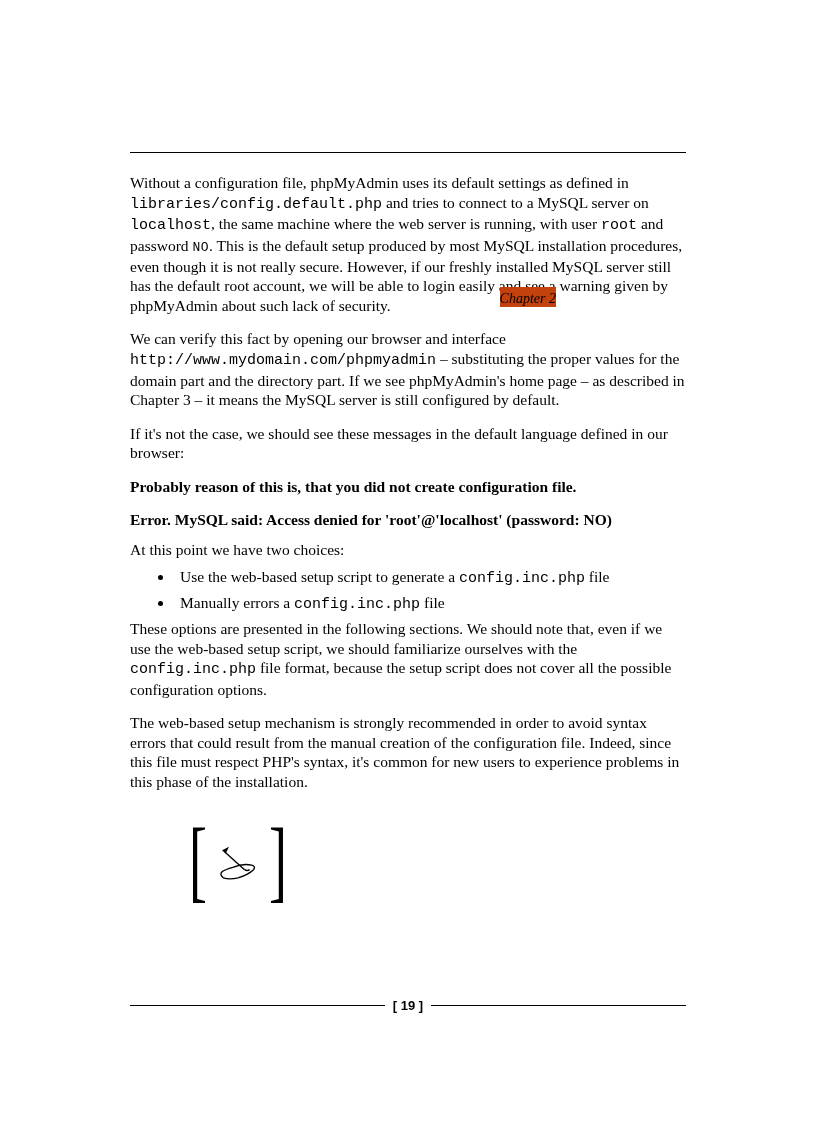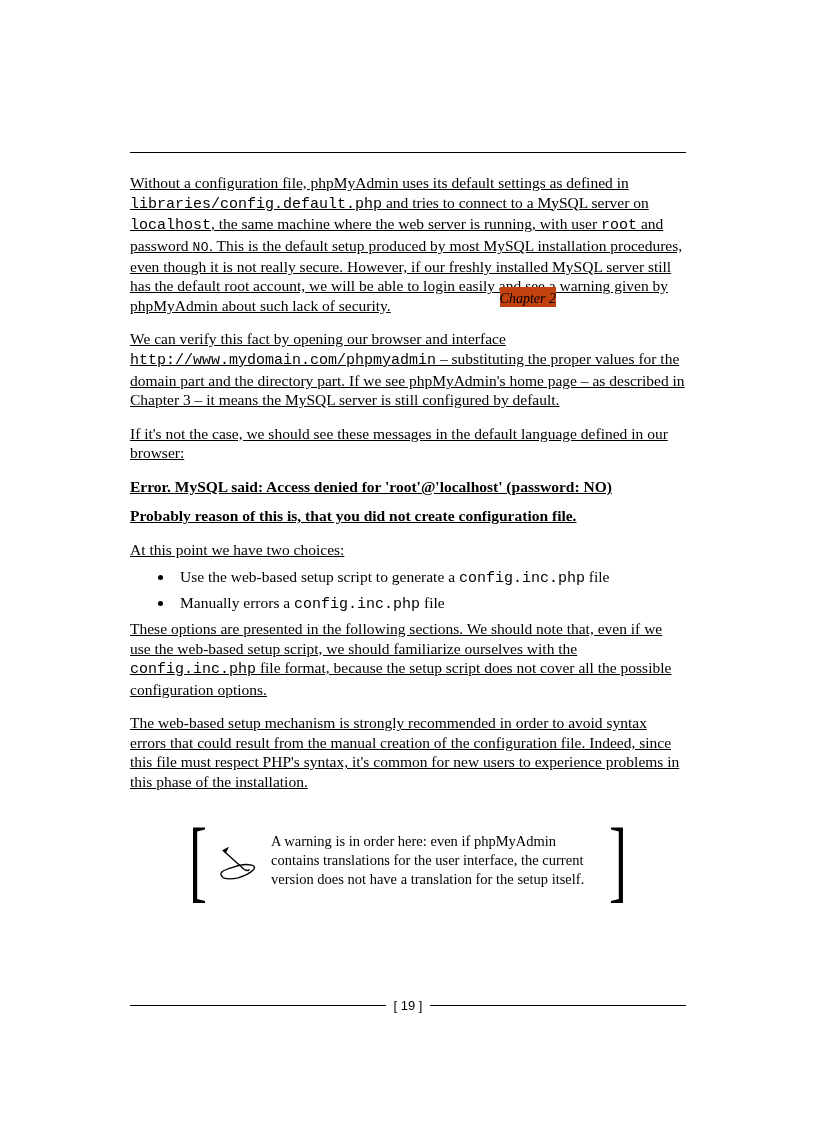--- a/index.html
+++ b/index.html
@@ -35,21 +35,20 @@
     border-top: 1.5px solid #000;
     margin-top: 18px;
   }
   .content {
     font-size: 15.5px;
     line-height: 1.26;
   }
   .content p {
     margin: 0 0 14px 0;
     text-align: left;
-    text-decoration: underline;
   }
   .code {
     font-family: "Courier New", Courier, monospace;
     font-size: 15px;
   }
   .smallcaps {
     font-family: "Courier New", Courier, monospace;
     font-size: 13px;
     letter-spacing: 0.5px;
   }
@@ -109,21 +108,21 @@
     display: flex;
     align-items: center;
     gap: 8px;
   }
   .footer-line {
     flex: 1;
     border-top: 1.5px solid #000;
   }
   .footer-num {
     font-family: Arial, Helvetica, sans-serif;
-    font-weight: normal;
+    font-weight: bold;
     font-size: 13px;
     white-space: nowrap;
   }
 </style>
 </head>
 <body>
 
 <div class="page">
 
   <div class="header-wrap">
@@ -136,22 +135,22 @@
     <p>
       <span>Without a configuration file, phpMyAdmin uses its default settings as defined in </span><span class="code">libraries/config.default.php</span><span> and tries to connect to a MySQL server on </span><span class="code">localhost</span><span>, the same machine where the web server is running, with user </span><span class="code">root</span><span> and password </span><span class="smallcaps">NO</span><span>. This is the default setup produced by most MySQL installation procedures, even though it is not really secure. However, if our freshly installed MySQL server still has the default root account, we will be able to login easily and see a warning given by phpMyAdmin about such lack of security.</span>
     </p>
 
     <p>
       <span>We can verify this fact by opening our browser and interface </span><span class="code">http://www.mydomain.com/phpmyadmin</span><span> – substituting the proper values for the domain part and the directory part. If we see phpMyAdmin's home page – as described in Chapter 3 – it means the MySQL server is still configured by default.</span>
     </p>
 
     <p>If it's not the case, we should see these messages in the default language defined in our browser:</p>
 
+    <p class="bold">Probably  reason of this is, that you did not create configuration file.</p>
     <p class="bold" style="margin-bottom:10px;">Error. MySQL said: Access denied for 'root'@'localhost' (password: NO)</p>
-    <p class="bold">Probably  reason of this is, that you did not create configuration file.</p>
 
     <p style="margin-bottom:8px;">At this point we have two choices:</p>
 
     <ul class="bullets">
       <li>
         <span>Use the web-based setup script to generate a </span><span class="code">config.inc.php</span><span> file</span>
       </li>
       <li>
         <span>Manually errors a </span><span class="code">config.inc.php</span><span> file</span>
       </li>
@@ -165,21 +164,20 @@
     <p>The web-based setup mechanism is strongly recommended in order to avoid syntax errors that could result from the manual creation of the configuration file. Indeed, since this file must respect PHP's syntax, it's common for new users to experience problems in this phase of the installation.</p>
 
     <div class="callout">
       <div class="bracket">[</div>
       <div class="callout-mid">
         <svg class="callout-icon" viewBox="0 0 40 40">
           <path d="M5 30 Q 2 33 6 36 Q 12 38 20 36 Q 30 33 35 28 Q 37 25 33 24 Q 25 22 15 26 Q 8 28 5 30 Z" fill="none" stroke="#000" stroke-width="1.3"></path>
           <path d="M8 12 L 26 28 M 6 10 L 8 12 L 10 8 Z" fill="#000" stroke="#000" stroke-width="1.3"></path>
           <path d="M26 28 Q 29 30 31 28" fill="none" stroke="#000" stroke-width="1.3"></path>
         </svg>
-        <div class="callout-text">A warning is in order here: even if phpMyAdmin contains translations for the user interface, the current version does not have a translation for the setup itself.</div>
       </div>
       <div class="bracket">]</div>
     </div>
 
   </div>
 
   <div class="footer">
     <div class="footer-line"></div>
     <div class="footer-num">[ 19 ]</div>
     <div class="footer-line"></div>

